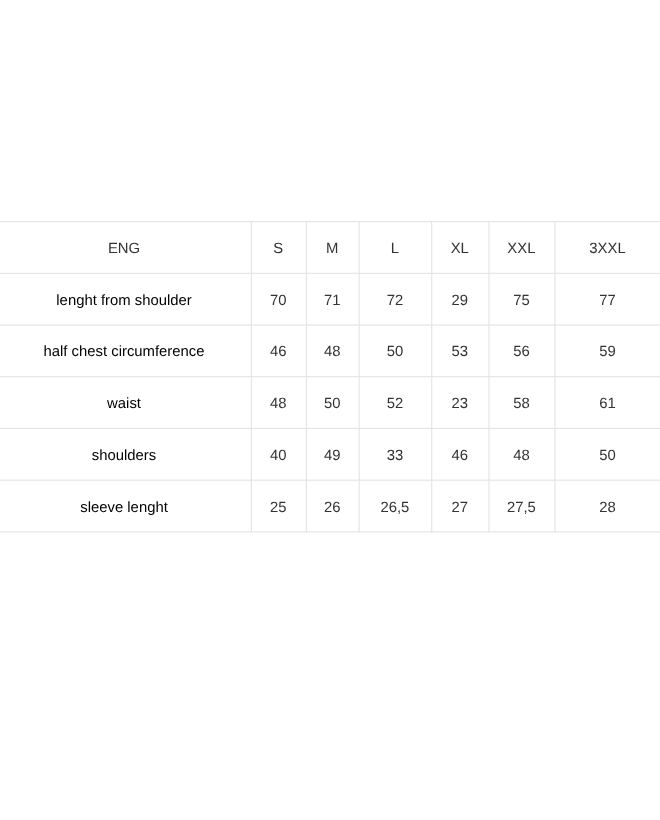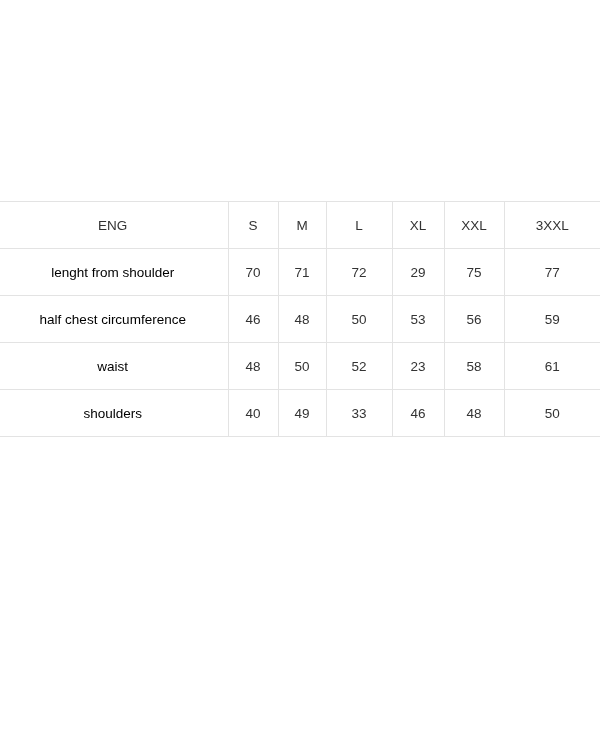--- a/index.html
+++ b/index.html
@@ -132,16 +132,25 @@
         </tr>
         <tr>
           <td class="label-cell">shoulders</td>
           <td class="val-cell">40</td>
           <td class="val-cell">49</td>
           <td class="val-cell">33</td>
           <td class="val-cell">46</td>
           <td class="val-cell">48</td>
           <td class="val-cell">50</td>
         </tr>
+        <tr>
+          <td class="label-cell">sleeve lenght</td>
+          <td class="val-cell">25</td>
+          <td class="val-cell">26</td>
+          <td class="val-cell">26,5</td>
+          <td class="val-cell">27</td>
+          <td class="val-cell">27,5</td>
+          <td class="val-cell">28</td>
+        </tr>
       </tbody>
     </table>
   </div>
 </div>
 
 </body></html>

